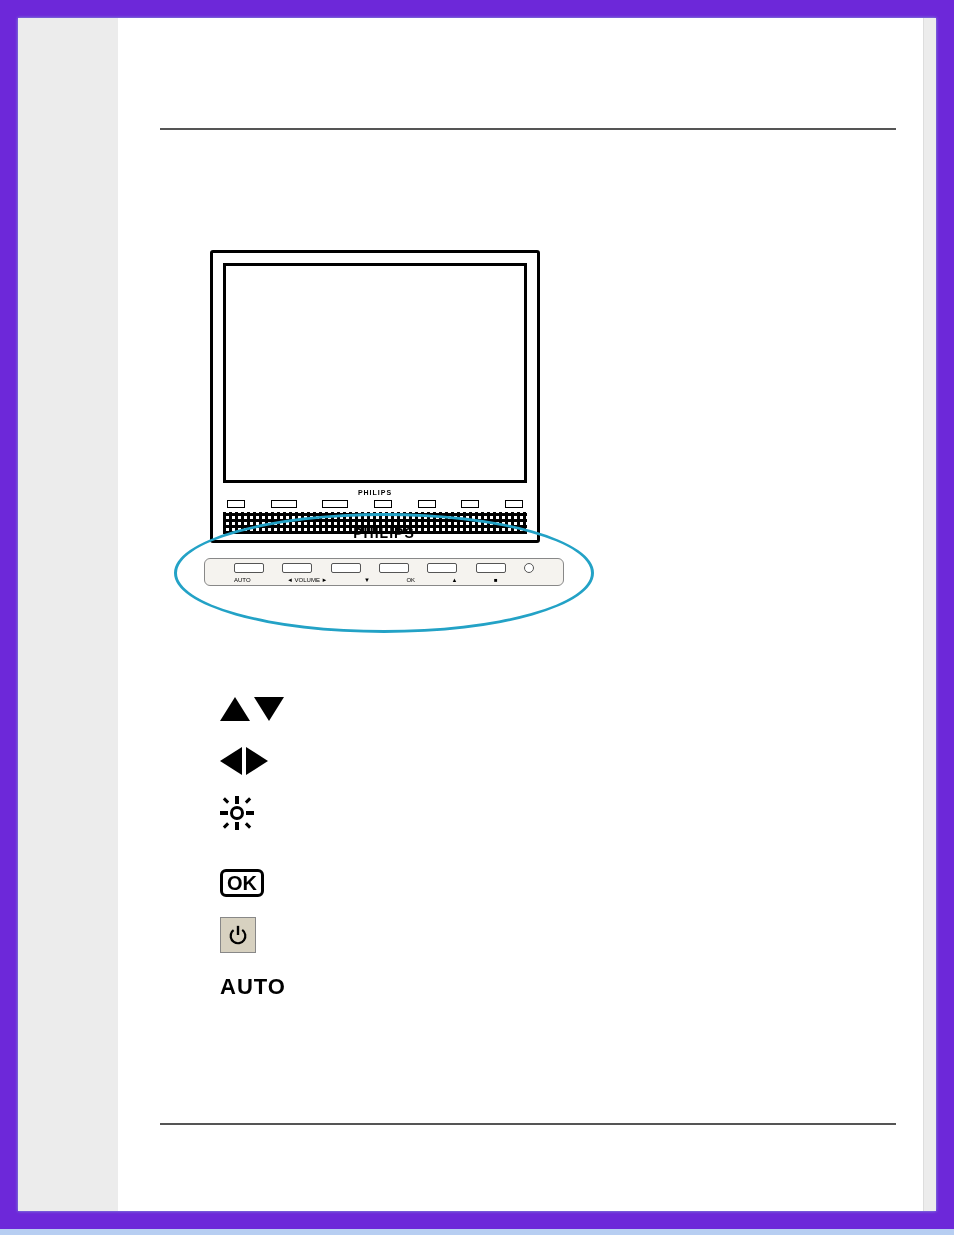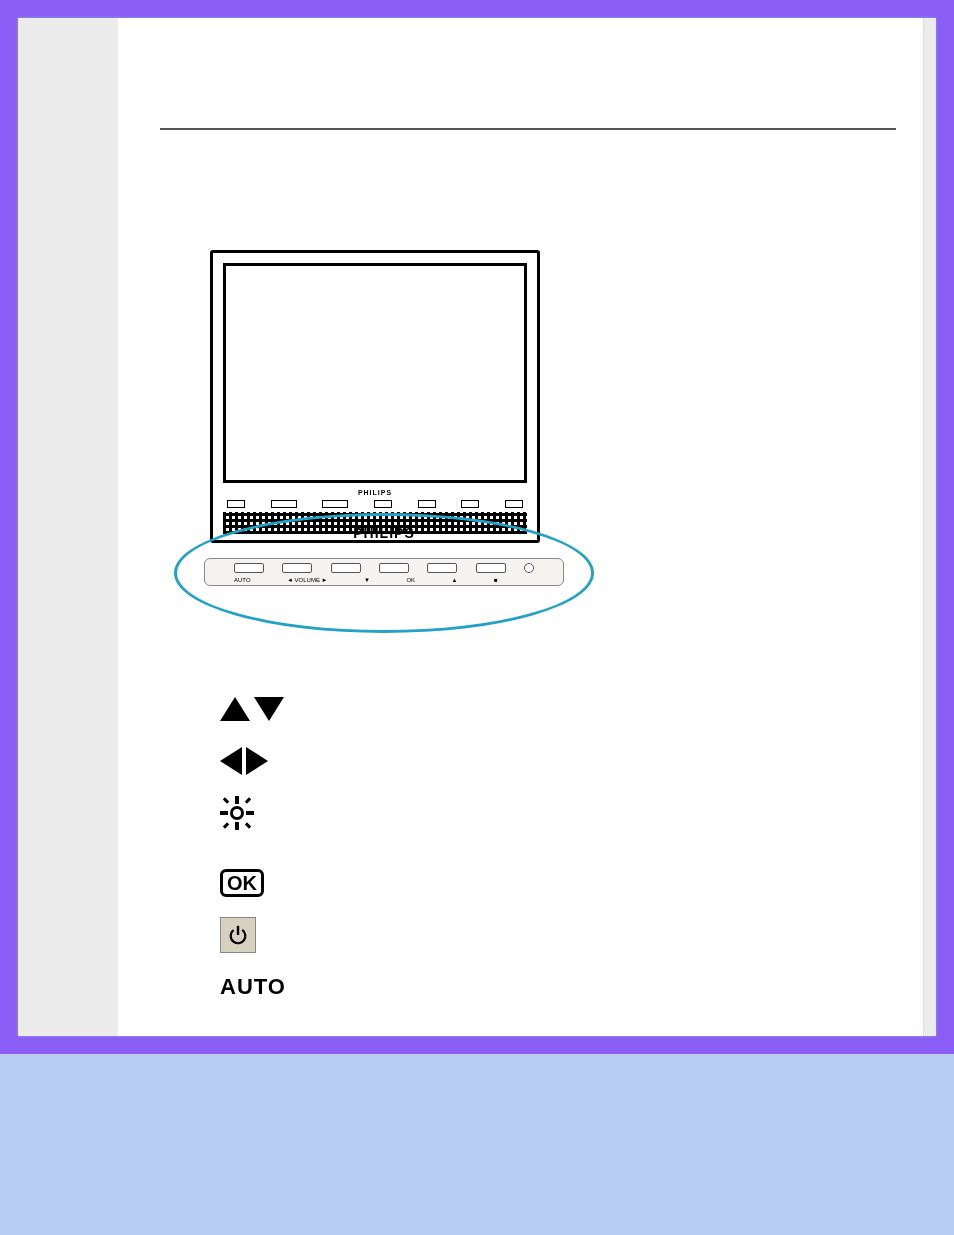--- a/index.html
+++ b/index.html
@@ -1,16 +1,16 @@
 <!DOCTYPE html>
 <html><head>
 <meta charset="utf-8">
 <style>
   html,body{margin:0;padding:0;background:#b7cef2;font-family:Arial,Helvetica,sans-serif}
-  .page-outer{box-sizing:border-box;width:954px;height:1054px;padding:18px;background:#8b5cf6}
+  .page-outer{box-sizing:border-box;width:954px;height:1229px;padding:18px;background:#6d28d9}
   .page-inner{width:100%;height:100%;background:#fff;box-shadow:0 0 3px #89a8d8;display:flex}
   .gutter-left{width:100px;background:#ececec;border-right:2px solid #fff}
   .content-col{flex:1;position:relative}
   .inner-right-edge{position:absolute;top:0;right:0;width:12px;height:100%;background:#ececec;border-left:1px solid #ddd}
   .content-pad{padding:20px 40px 0 40px}
   hr.rule{border:none;border-top:2px solid #555;margin:0}
   .spacer-top{height:90px}
   .spacer-after-rule{height:120px}
 
   

